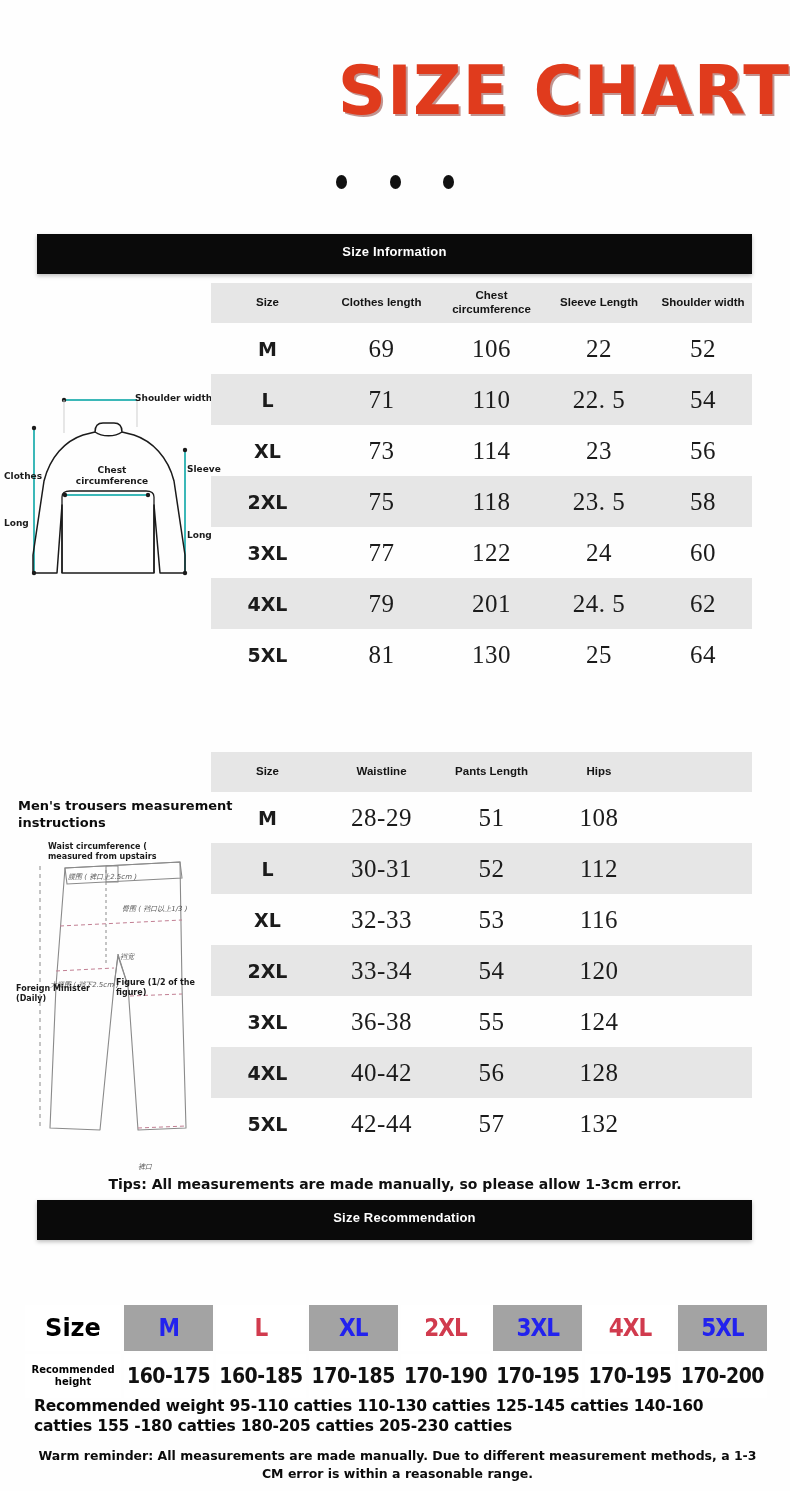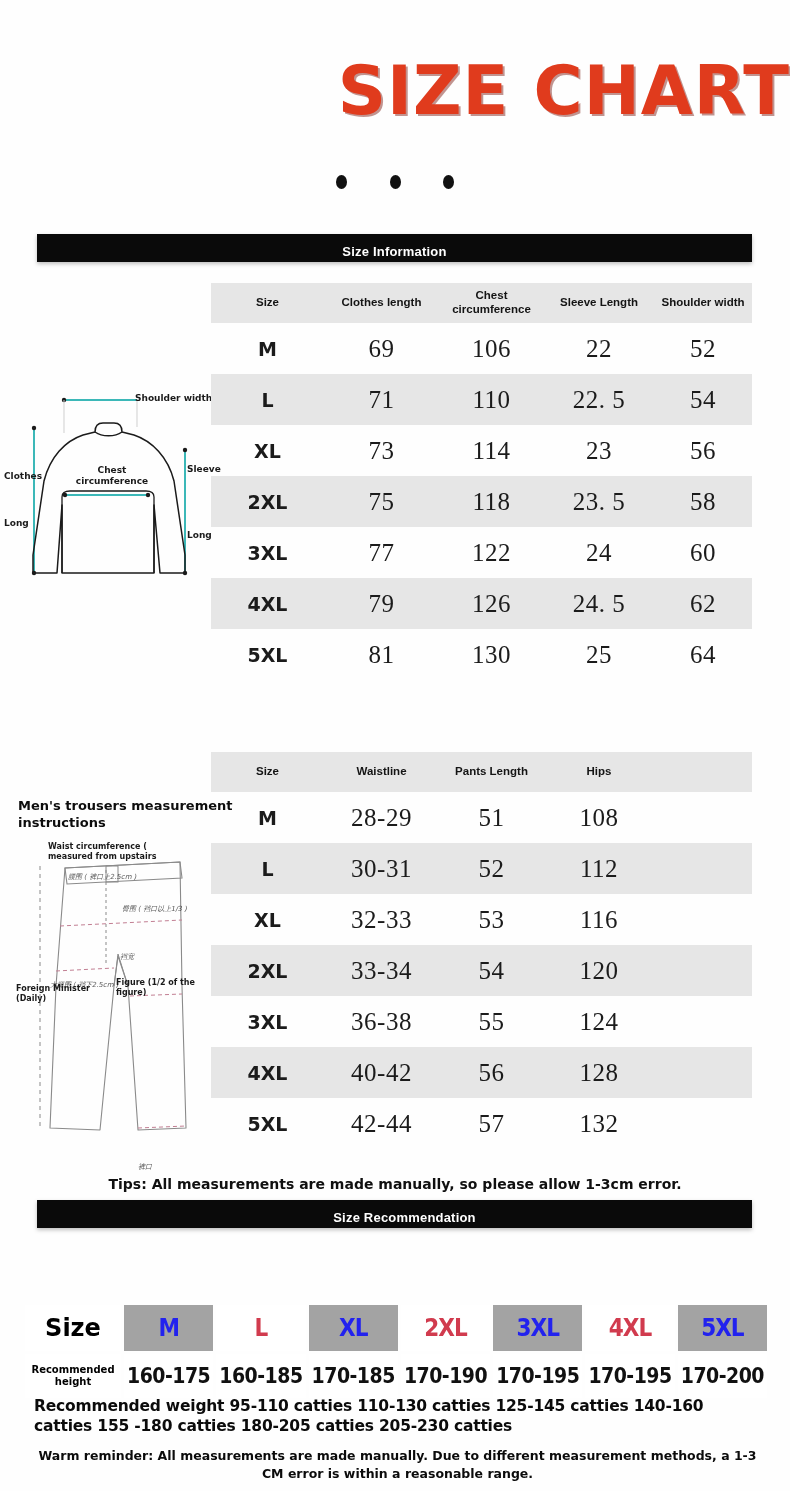--- a/index.html
+++ b/index.html
@@ -45,21 +45,21 @@
     border-radius: 50%;
     margin: 0 19px;
     vertical-align: middle;
   }
 
   
   .banner {
     position: absolute;
     left: 37px;
     width: 715px;
-    height: 28px;
+    height: 40px;
     background: #0a0a0a;
     color: #ffffff;
     text-align: center;
     font-size: 13px;
     font-weight: bold;
     letter-spacing: .2px;
     line-height: 36px;
     box-shadow: 0 2px 4px rgba(0,0,0,.25);
   }
   #banner-size-info { top: 234px; }
@@ -333,21 +333,21 @@
         <tr>
           <td class="size-cell sz-red">3XL</td>
           <td>77</td>
           <td>122</td>
           <td>24</td>
           <td>60</td>
         </tr>
         <tr class="shade">
           <td class="size-cell sz-blue">4XL</td>
           <td>79</td>
-          <td>126</td>
+          <td>201</td>
           <td>24. 5</td>
           <td>62</td>
         </tr>
         <tr>
           <td class="size-cell sz-red">5XL</td>
           <td>81</td>
           <td>130</td>
           <td>25</td>
           <td>64</td>
         </tr>

